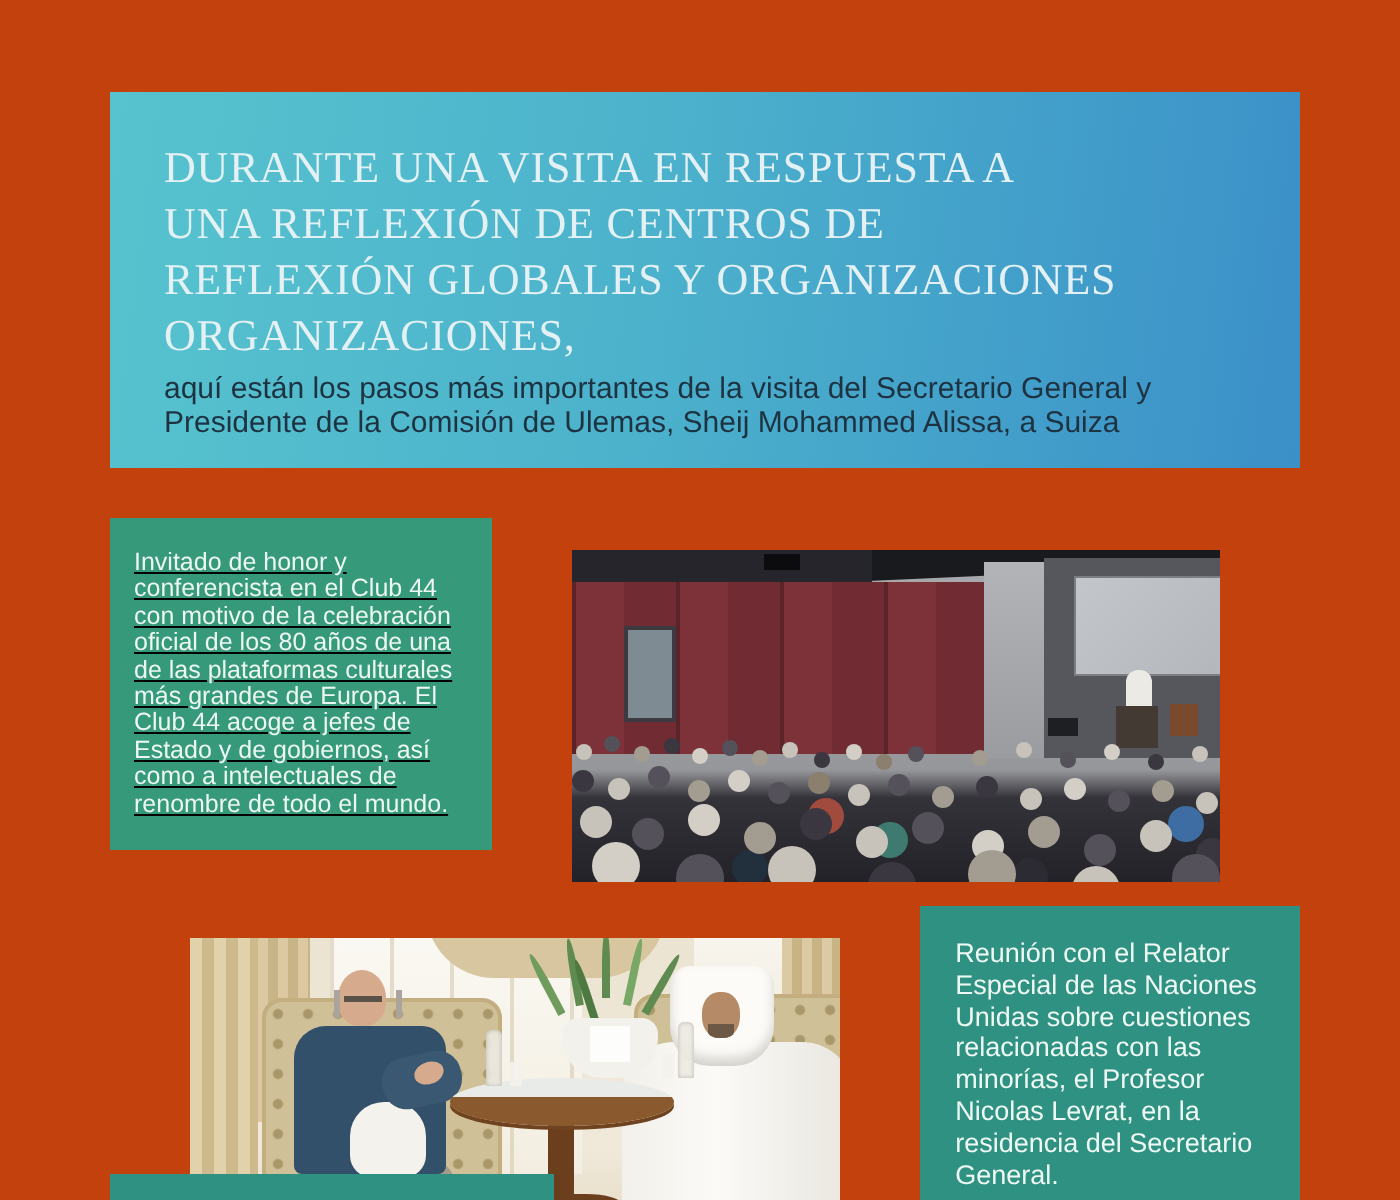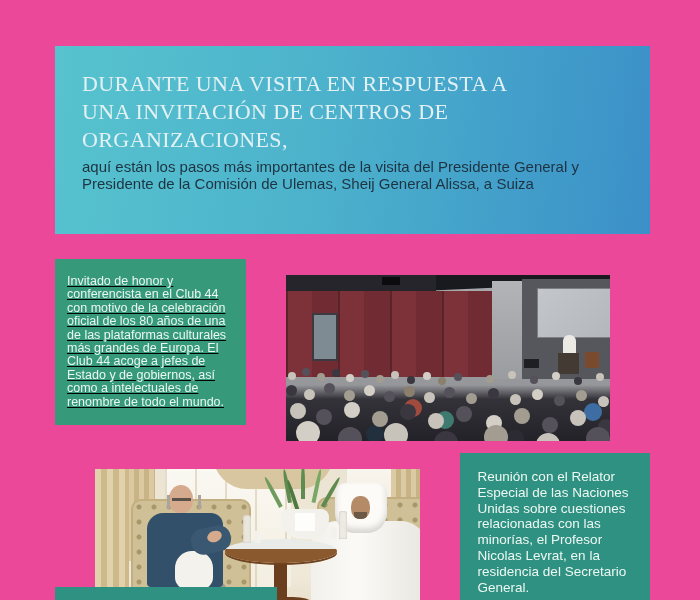--- a/index.html
+++ b/index.html
@@ -1,16 +1,16 @@
 <!DOCTYPE html>
 <html><head>
 <meta charset="utf-8">
 <style>
   html,body{margin:0;padding:0;background:#fff;}
-  .page{position:relative;width:700px;height:600px;background:#ec4899;overflow:hidden;
+  .page{position:relative;width:700px;height:600px;background:#c2410c;overflow:hidden;
         font-family:"Liberation Sans",sans-serif;}
 
   
   .banner{position:absolute;left:55px;top:46px;width:595px;height:188px;
           background:linear-gradient(97deg,#57c3ce 0%,#4cb2cc 45%,#3b90c8 100%);}
   .headline{margin:0;padding:24px 14px 0 27px;
             font-family:"Liberation Serif",serif;font-weight:normal;
             font-size:22px;line-height:28px;letter-spacing:.4px;color:#e4f1f4;}
   .sub{margin:0;padding:5px 14px 0 27px;font-size:15px;line-height:16.5px;color:#1e3342;}
   .subl{display:block;}
@@ -134,26 +134,27 @@
       #8a8279 58% 61%,#e5dfd4 61% 76%,#4a443c 76% 81%,#d8d2c8 81% 90%,#3f3a34 90% 94%,#cfc9bf 94% 100%);}
 </style>
 </head>
 <body>
 
 <div class="page">
 
   <header class="banner">
     <h1 class="headline">
       <div>DURANTE UNA VISITA EN RESPUESTA A</div>
-      <div>UNA INVITACIÓN DE CENTROS DE</div>
+      <div>UNA REFLEXIÓN DE CENTROS DE</div>
+      <div>REFLEXIÓN GLOBALES Y ORGANIZACIONES</div>
       <div>ORGANIZACIONES,</div>
     </h1>
     <p class="sub">
-      <span class="subl">aquí están los pasos más importantes de la visita del Presidente General y</span>
-      <span class="subl">Presidente de la Comisión de Ulemas, Sheij General Alissa, a Suiza</span>
+      <span class="subl">aquí están los pasos más importantes de la visita del Secretario General y</span>
+      <span class="subl">Presidente de la Comisión de Ulemas, Sheij Mohammed Alissa, a Suiza</span>
     </p>
   </header>
 
   <section class="row row-club44">
     <aside class="panel panel-green">
       <p>Invitado de honor y conferencista en el Club 44 con motivo de la celebración oficial de los 80 años de una de las plataformas culturales más grandes de Europa. El Club 44 acoge a jefes de Estado y de gobiernos, así como a intelectuales de renombre de todo el mundo.</p>
     </aside>
     <figure class="photo photo-aud">
       <div class="aud-ceiling"></div>
       <div class="aud-balcony"></div>

